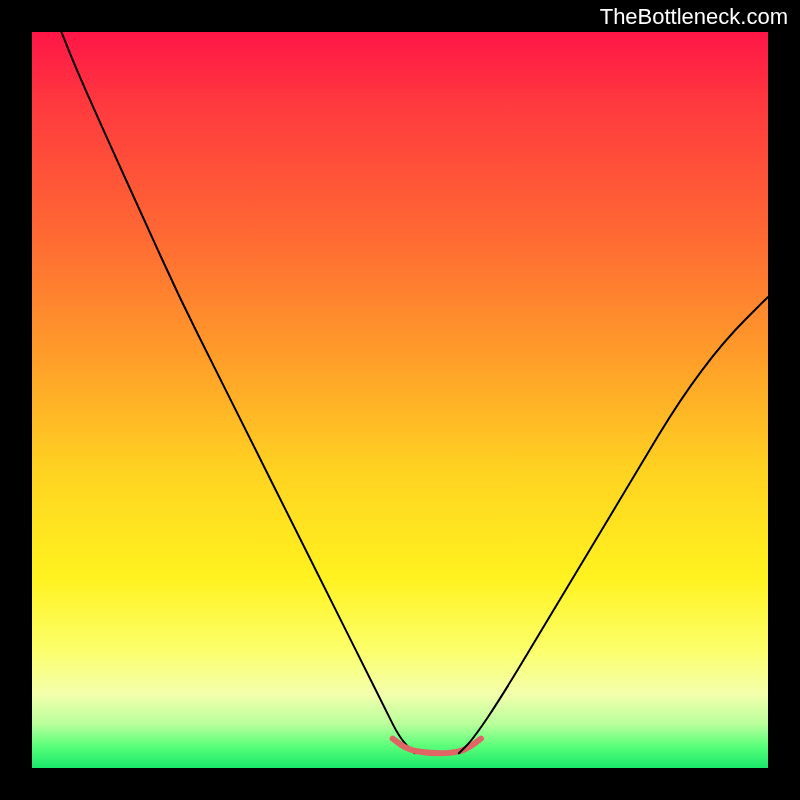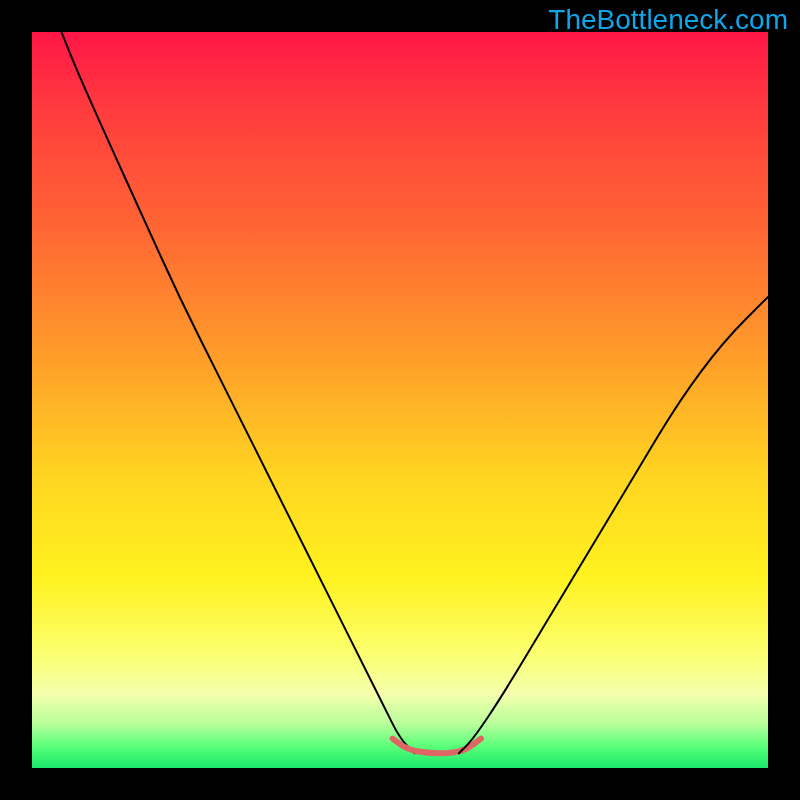--- a/index.html
+++ b/index.html
@@ -14,22 +14,22 @@
   .frame {
     position: relative;
     width: 800px;
     height: 800px;
     background: #000;
   }
   .watermark {
     position: absolute;
     top: 4px;
     right: 12px;
-    color: #0ea5e9;
-    font-size: 28px;
+    color: #ffffff;
+    font-size: 22px;
     font-weight: 500;
     z-index: 20;
     user-select: none;
   }
   .plot-outer {
     position: absolute;
     left: 32px;
     top: 32px;
     width: 736px;
     height: 736px;

